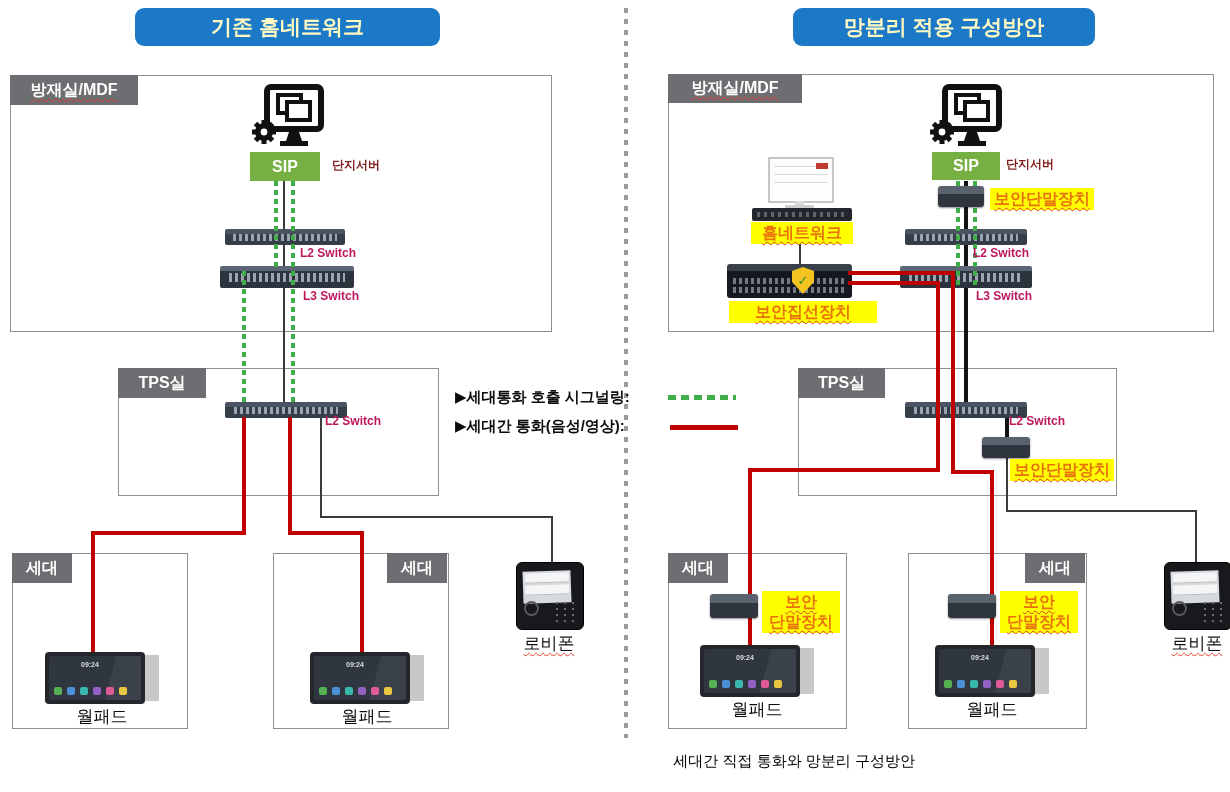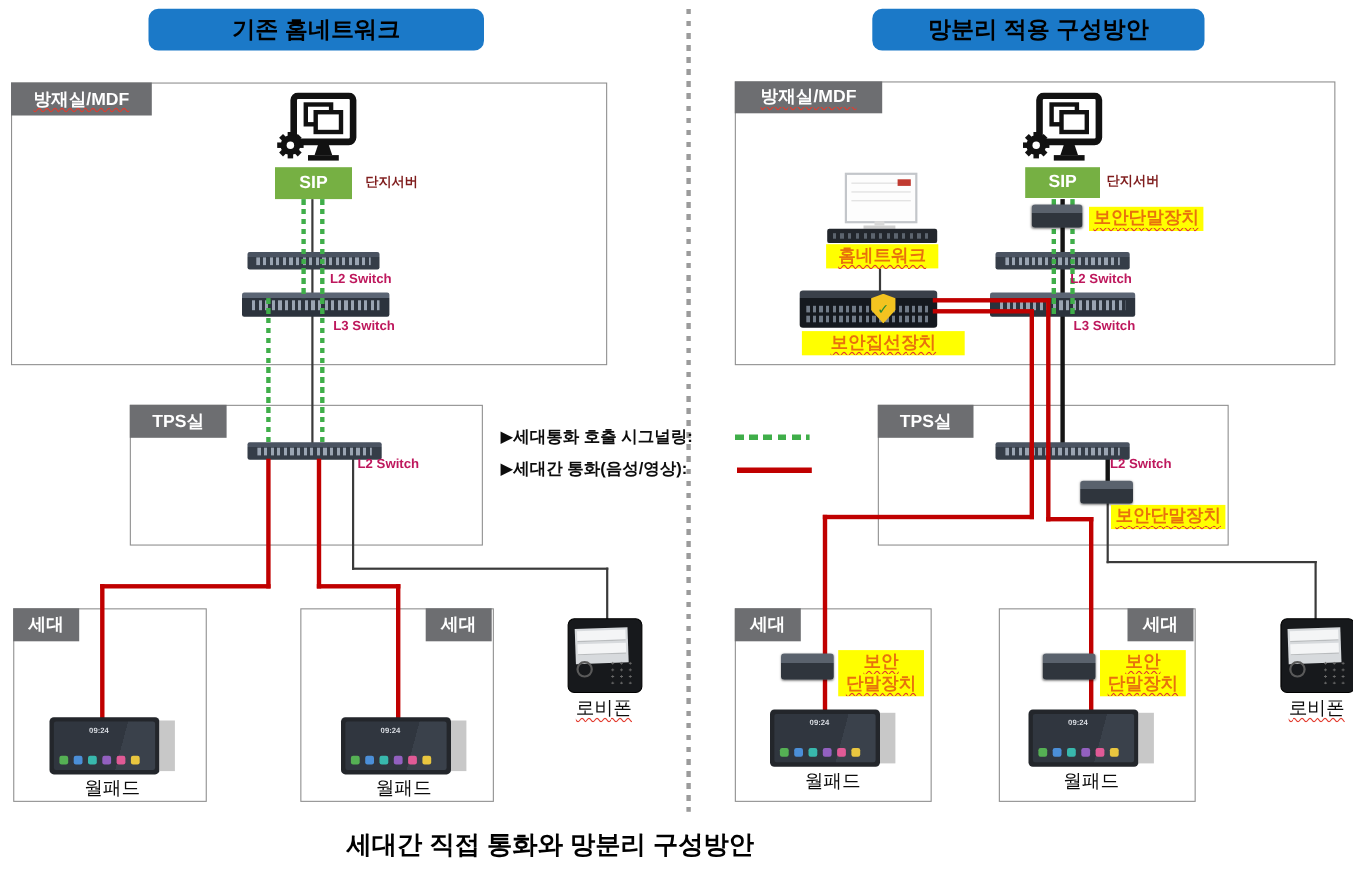--- a/index.html
+++ b/index.html
@@ -1,19 +1,19 @@
 <!DOCTYPE html>
 <html><head>
 <meta charset="utf-8">
 <style>
   html,body{margin:0;padding:0;background:#fff;}
   .stage{position:relative;width:1230px;height:792px;background:#fff;overflow:hidden;
          font-family:"Liberation Sans","DejaVu Sans",sans-serif;color:#111;}
   
-  .title{position:absolute;height:38px;background:#1B79C8;border-radius:9px;color:#000000;
+  .title{position:absolute;height:38px;background:#1B79C8;border-radius:9px;color:#fef9c3;
          font-weight:bold;font-size:21px;display:flex;align-items:center;justify-content:center;z-index:7;}
   
   .room{position:absolute;border:1.5px solid #8f8f8f;background:#fff;z-index:1;}
   .tab{position:absolute;background:#6D6E71;color:#fff;font-weight:bold;font-size:16px;
        display:flex;align-items:center;justify-content:center;z-index:7;white-space:nowrap;}
   .sq{text-decoration:#e23b2e wavy underline;text-decoration-thickness:1px;text-underline-offset:3px;}
   
   .sw{position:absolute;background:linear-gradient(180deg,#4a5361 0 30%,#353d48 30% 100%);
       border-radius:2px;z-index:3;}
   .sw::before{content:"";position:absolute;left:7%;right:7%;top:30%;height:42%;
@@ -69,21 +69,21 @@
   .agg::after{content:"";position:absolute;left:5%;right:5%;top:68%;height:18%;
       background:repeating-linear-gradient(90deg,#707a87 0 3px,rgba(0,0,0,0) 3px 6px);}
   .shield{position:absolute;left:64px;top:3px;width:24px;height:27px;background:#f3c320;
       clip-path:polygon(50% 0,96% 15%,96% 55%,50% 100%,4% 55%,4% 15%);
       display:flex;align-items:center;justify-content:center;color:#2e8b2e;font-weight:bold;font-size:13px;z-index:4;}
   
   .legtext{position:absolute;font-weight:bold;font-size:15px;color:#0c0c0c;z-index:7;white-space:nowrap;}
   .leg-green{position:absolute;height:5px;width:68px;z-index:7;
       background:repeating-linear-gradient(90deg,#3FAE49 0 8px,rgba(0,0,0,0) 8px 13px);}
   .leg-red{position:absolute;height:5px;width:68px;background:#C00000;z-index:7;}
-  .caption{position:absolute;font-weight:bold;font-size:23px;color:#000;text-align:left;z-index:7;}
+  .caption{position:absolute;font-weight:normal;font-size:15px;color:#000;text-align:right;z-index:7;}
   
   .svicon{position:absolute;z-index:3;}
 </style>
 </head>
 <body>
 
 <div class="stage">
 
   <div class="divider" style="left:624px;top:8px;height:730px;"></div>
 

